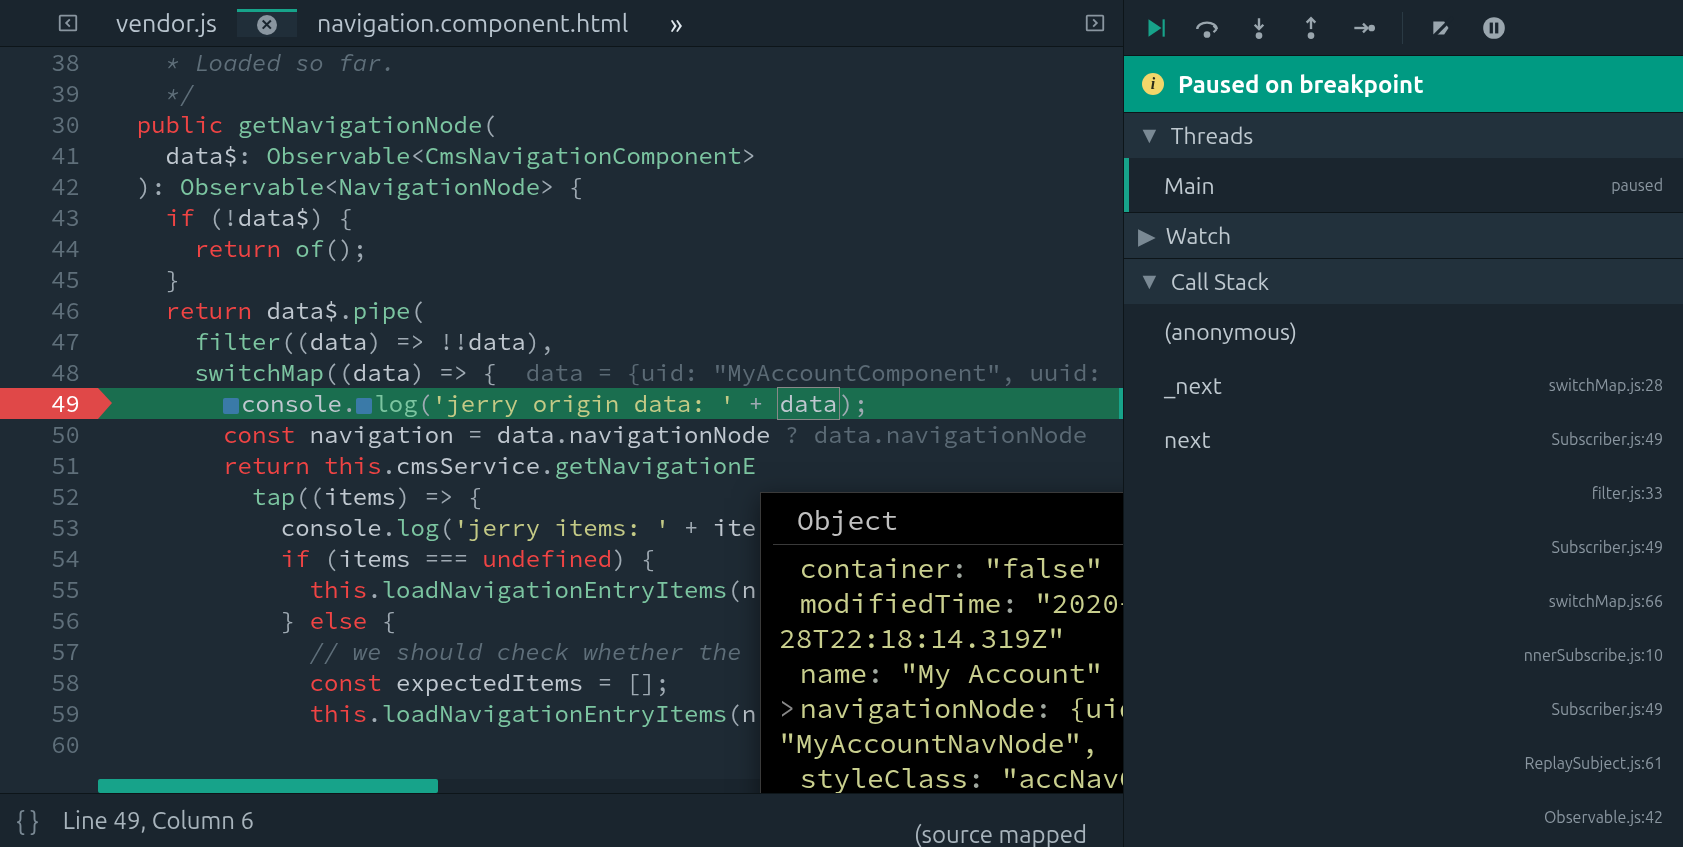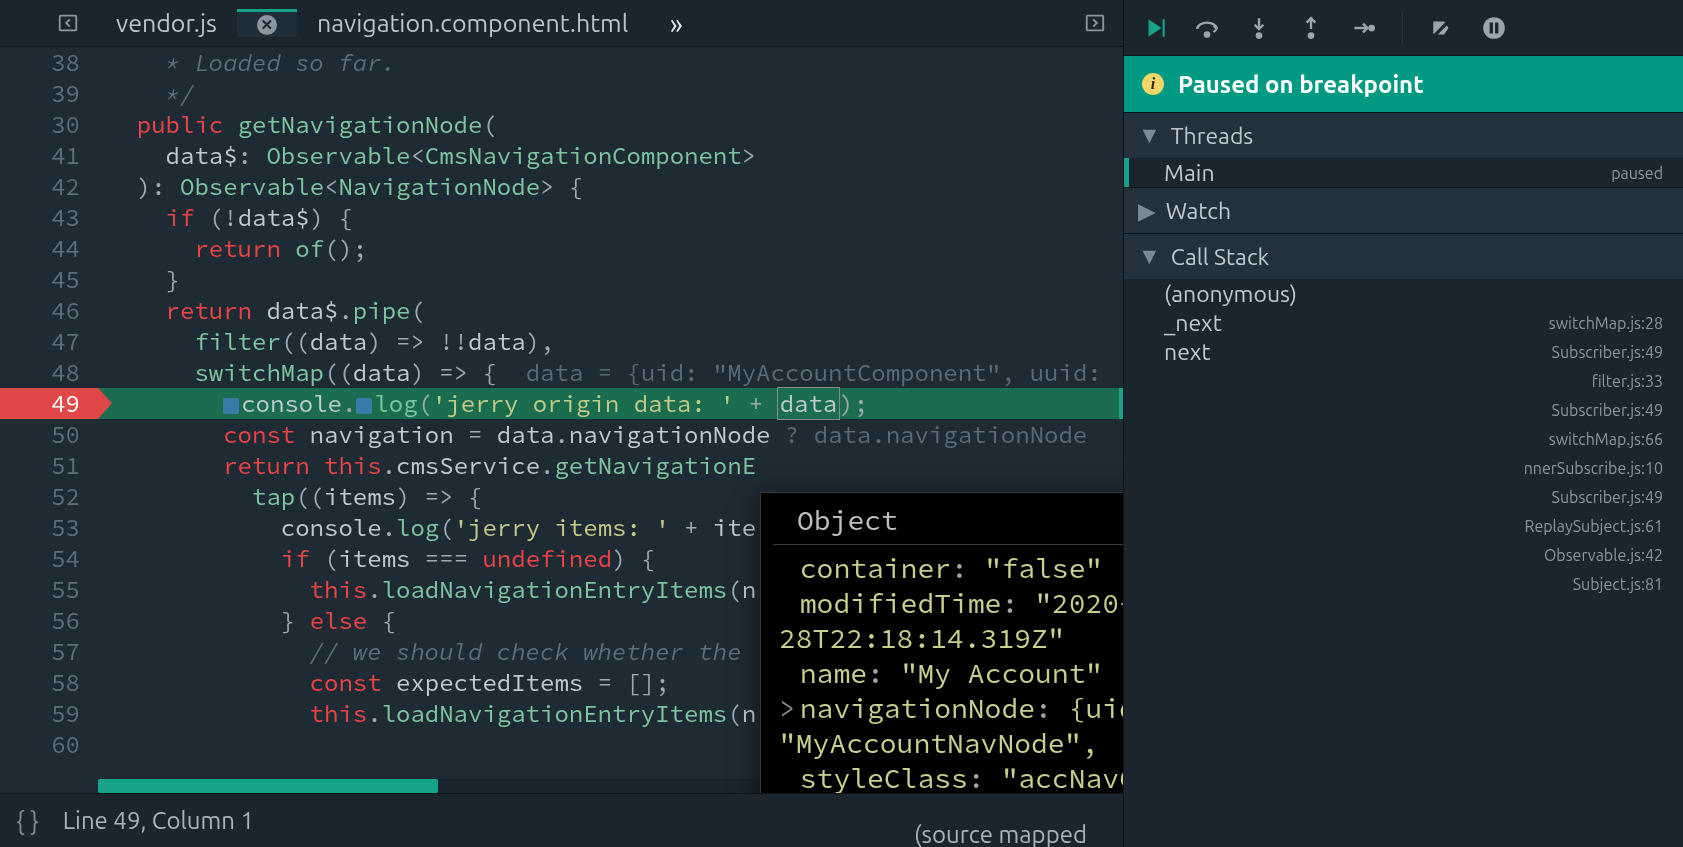--- a/index.html
+++ b/index.html
@@ -61,21 +61,21 @@
   .dbg-toolbar .btn.play { color: #17a38a; }
   .dbg-toolbar svg { width: 26px; height: 26px; }
   .dbg-toolbar .divider { width: 1px; height: 32px; background: #2a3a44; }
 
   .paused-bar { height: 56px; background: #009a82; display: flex; align-items: center; padding: 0 18px; gap: 14px; color: #fff; font-weight: 700; font-size: 24px; }
   .info-icon { width: 22px; height: 22px; border-radius: 50%; background: #f2d66a; color: #2a2a1a; display:flex; align-items:center; justify-content:center; font-weight:900; font-size:16px; font-family: Georgia, serif; font-style: italic;}
 
   .section-hdr { height: 46px; display: flex; align-items: center; padding: 0 14px; gap: 10px; background: #22313c; border-top: 1px solid #0d1519; color: #bfc9d0; font-size: 23px; }
   .section-hdr .tw { color: #7a8994; }
   .section-body { background: #1a252e; }
-  .row { height: 29px; display: flex; align-items: center; padding: 0 20px 0 40px; color: #bfc9d0; font-size: 23px; justify-content: space-between; }
+  .row { height: 54px; display: flex; align-items: center; padding: 0 20px 0 40px; color: #bfc9d0; font-size: 23px; justify-content: space-between; }
   .row.sel { border-left: 5px solid #17a38a; padding-left: 35px; }
   .row .loc { color: #8a96a0; font-size: 16px; }
 
   .callstack { flex: 1; overflow: hidden; background: #1a252e; }
 
   
   .popup {
     position: absolute;
     left: 760px; top: 445px;
     width: 650px;
@@ -236,21 +236,21 @@
             <div><span class="exp">&nbsp;</span><span class="k">styleClass</span><span class="plain">: </span><span class="v">"accNavComponent"</span></div>
             <div><span class="exp">&nbsp;</span><span class="k">typeCode</span><span class="plain">: </span><span class="v">"NavigationComponent"</span></div>
             <div><span class="exp">&nbsp;</span><span class="k">uid</span><span class="plain">: </span><span class="v">"MyAccountComponent"</span></div>
           </div>
 
       </div>
     </div>
 
     <div class="status">
       <span class="pretty">{ }</span>
-      <span class="pos">Line 49, Column 1</span>
+      <span class="pos">Line 49, Column 6</span>
       <span class="mapped">(source mapped</span>
     </div>
   </div>
 
   <div class="debug-pane">
     <div class="dbg-toolbar">
       <span class="btn play">
           <svg viewBox="0 0 24 24" fill="currentColor">
             <path d="M6 4l12 8-12 8z"></path>
             <rect x="19" y="4" width="2" height="16"></rect>

